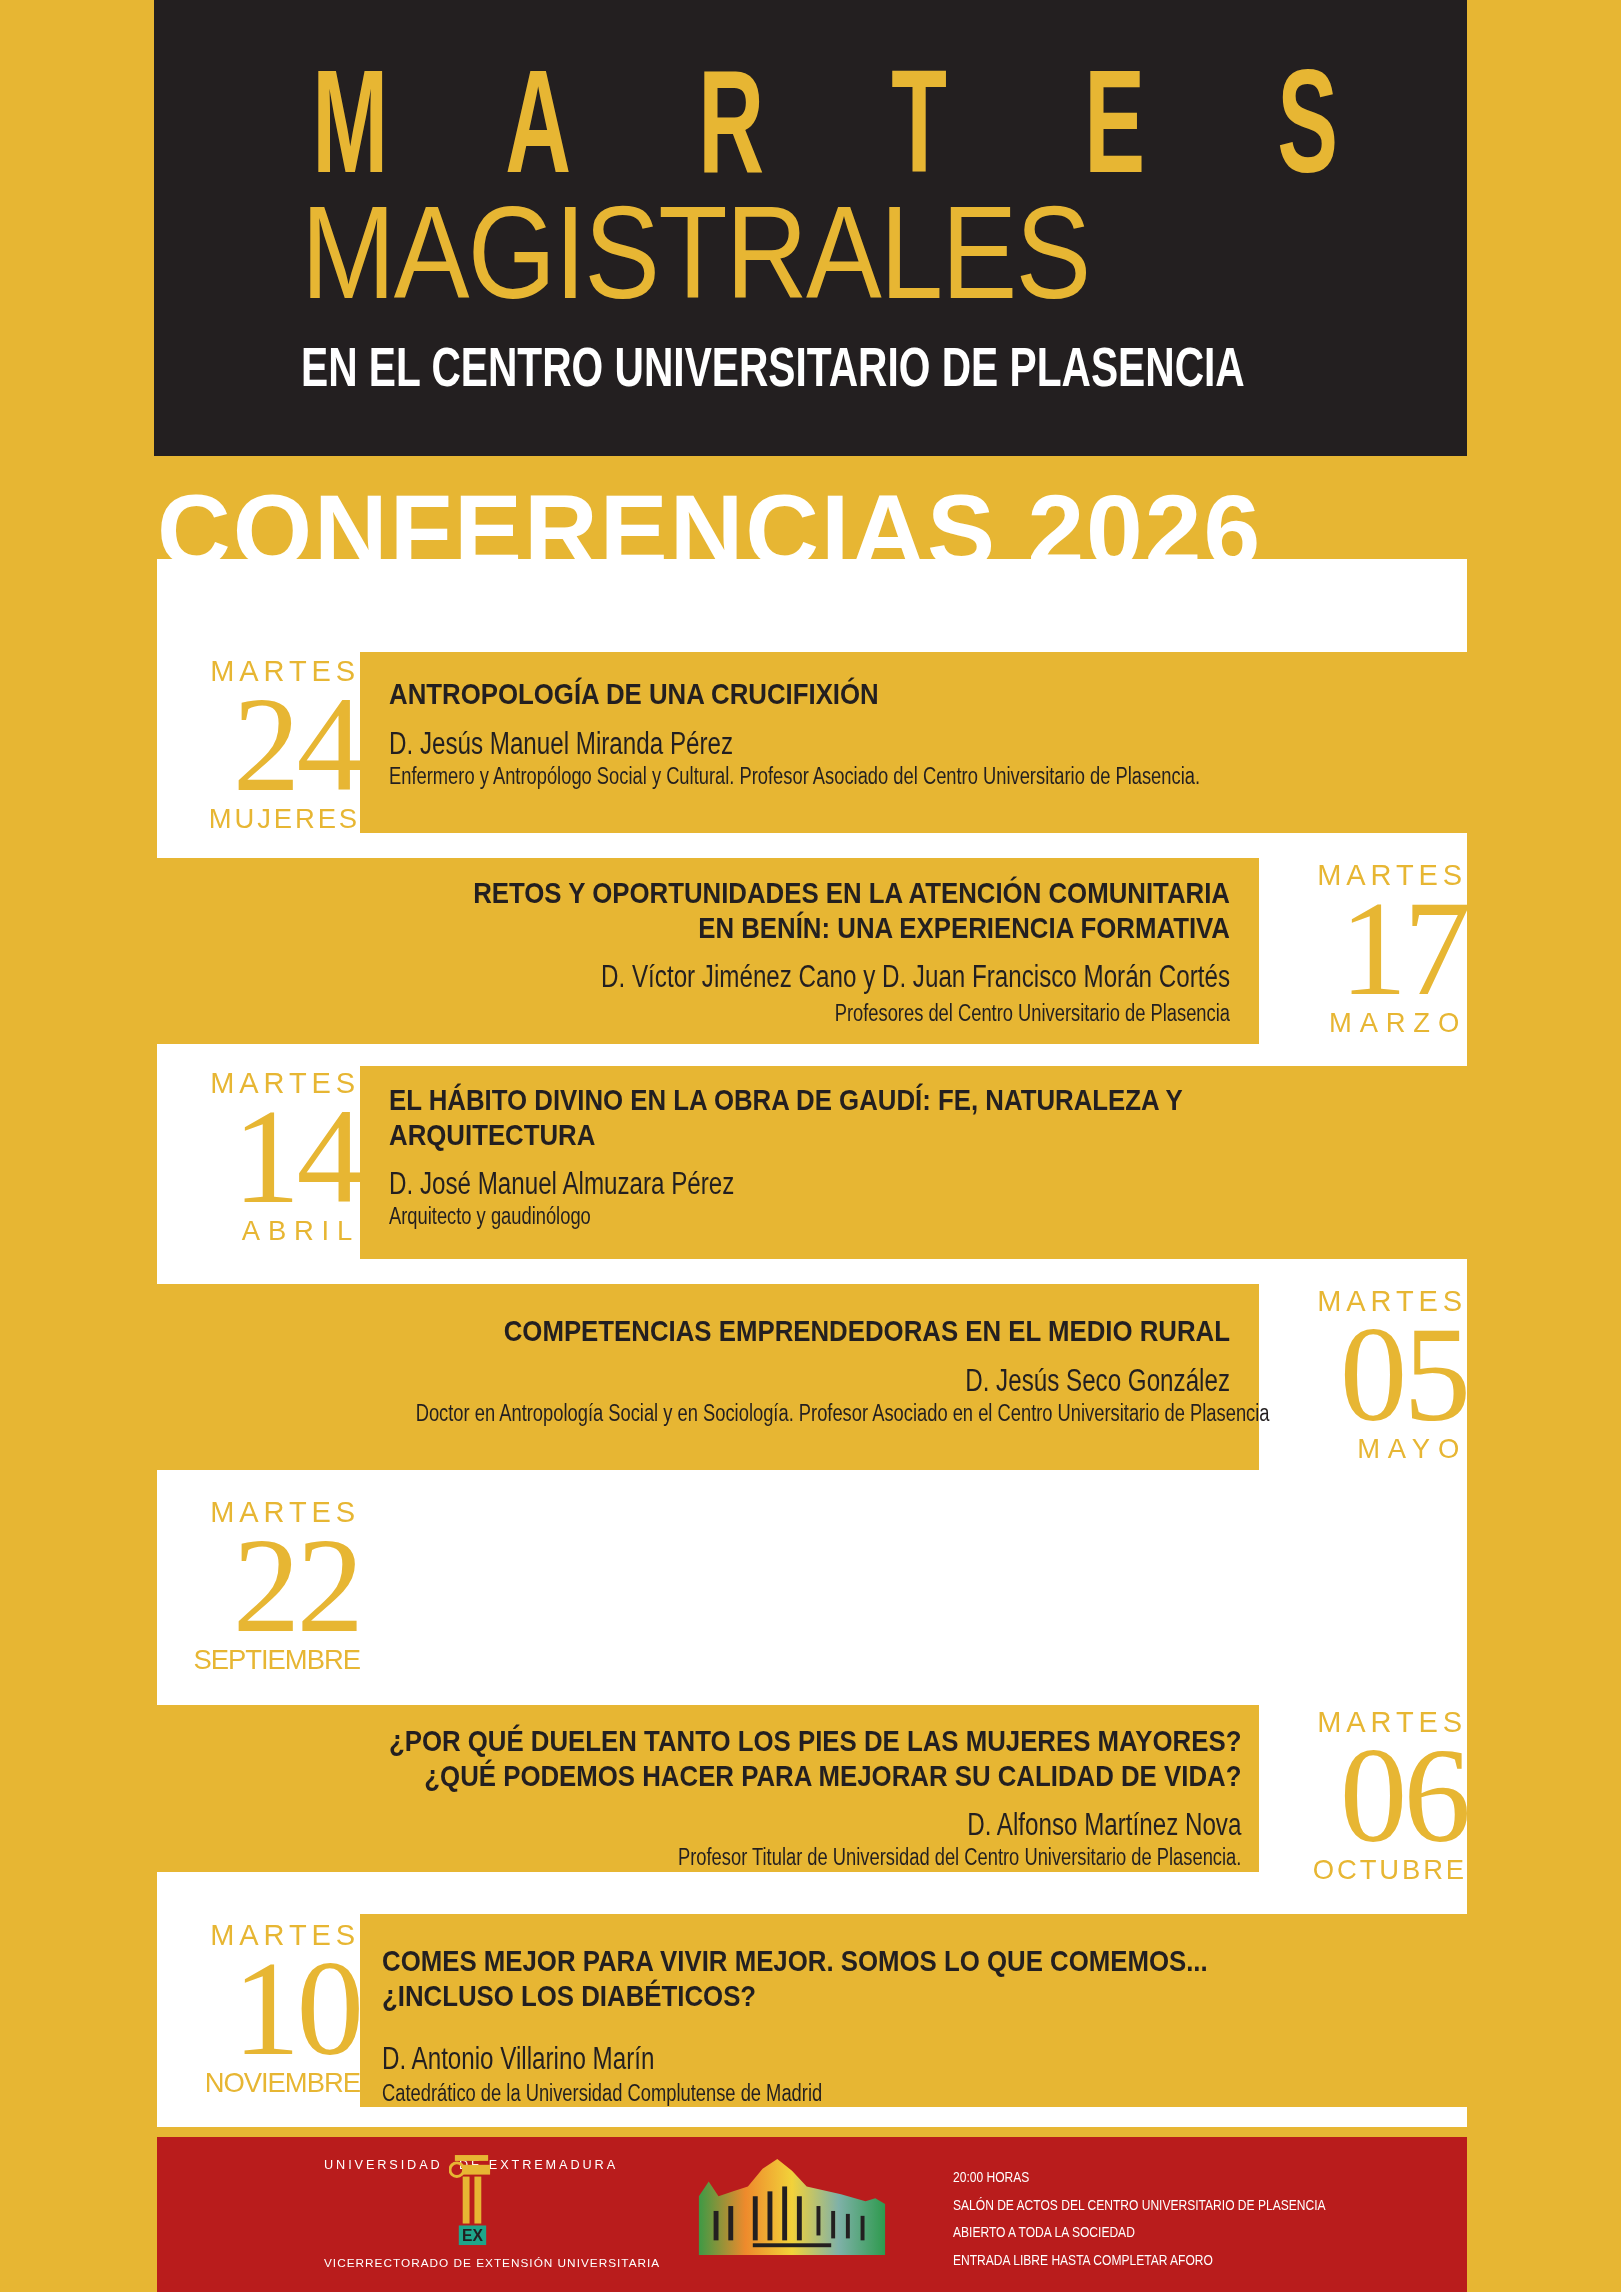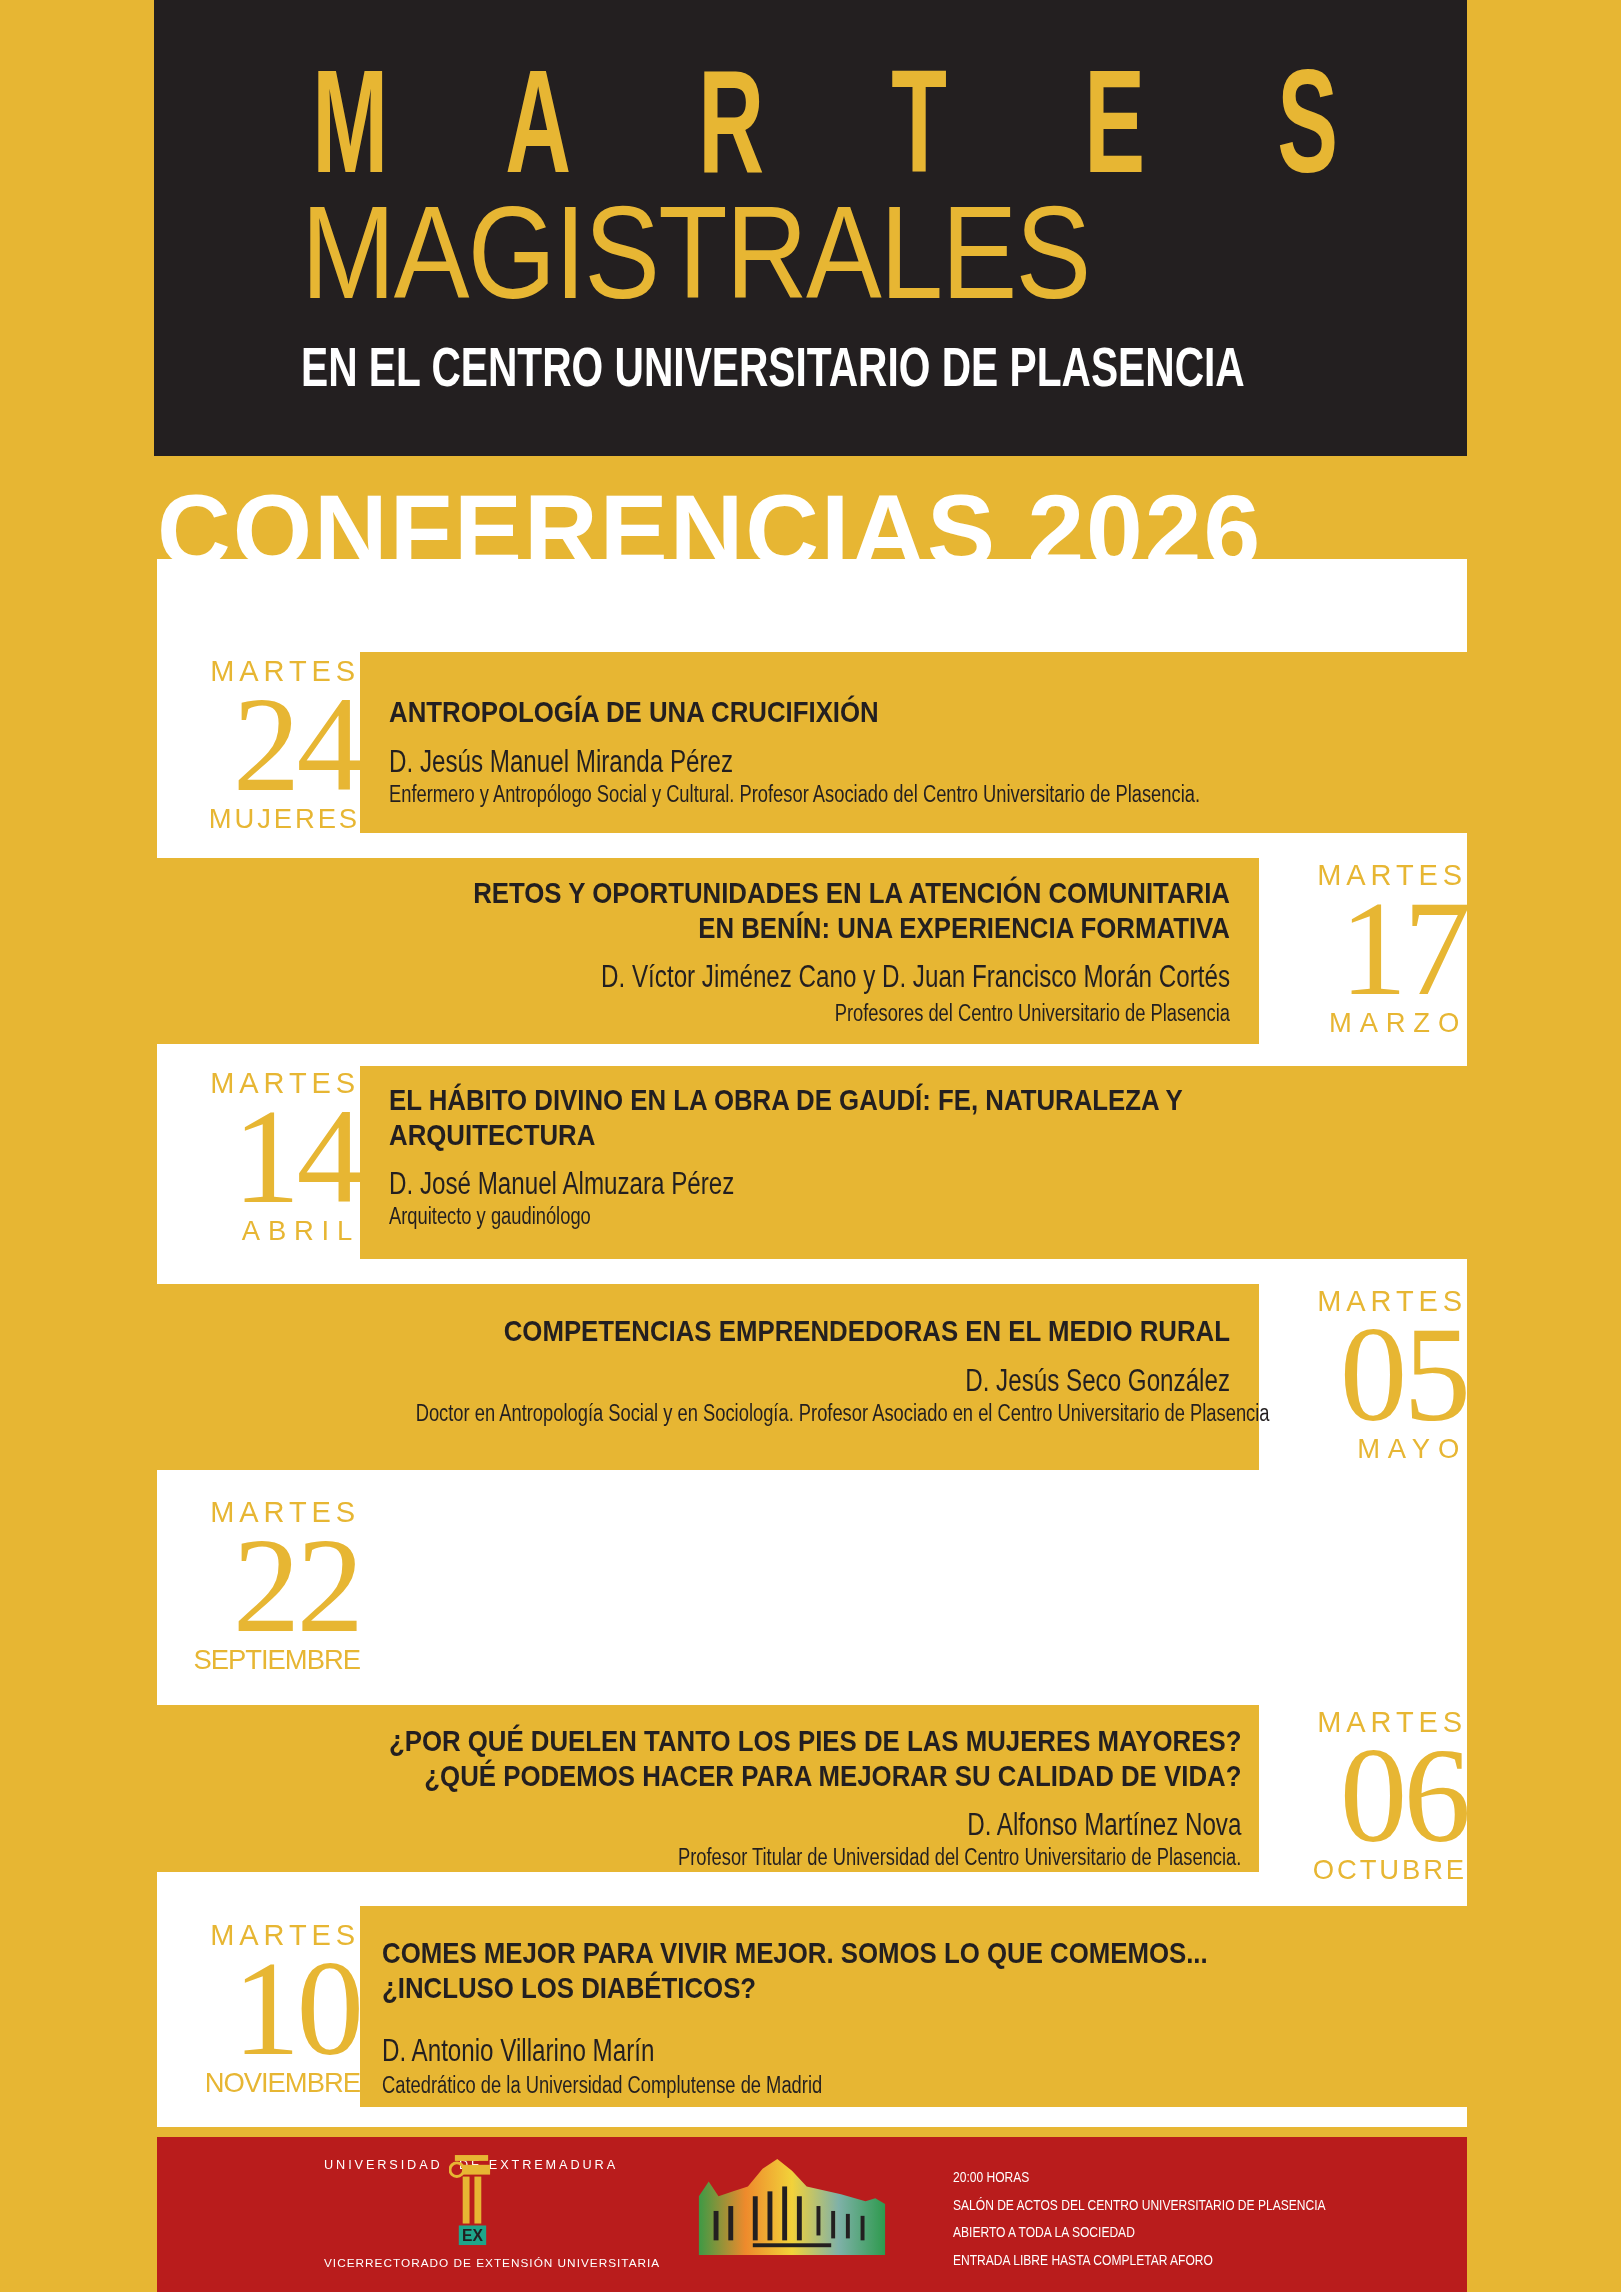--- a/index.html
+++ b/index.html
@@ -72,21 +72,21 @@
 </div>
 
 <div class="panel"></div>
 
 <div class="row left" style="top:652px;height:181px;">
   <div class="date" style="padding-top:2px;">
     <div class="d-label">MARTES</div>
     <div class="d-num">24</div>
     <div class="d-month">MUJERES</div>
   </div>
-  <div class="content" style="padding-top:42px;">
+  <div class="content" style="padding-top:24px;">
     <div class="t-title">ANTROPOLOGÍA DE UNA CRUCIFIXIÓN</div>
     <div class="t-name">D. Jesús Manuel Miranda Pérez</div>
     <div class="t-desc">Enfermero y Antropólogo Social y Cultural. Profesor Asociado del Centro Universitario de Plasencia.</div>
   </div>
 </div>
 
 <div class="row right" style="top:858px;height:186px;">
   <div class="content" style="padding-top:16.7px;">
     <div class="t-title">RETOS Y OPORTUNIDADES EN LA ATENCIÓN COMUNITARIA</div>
     <div class="t-title">EN BENÍN: UNA EXPERIENCIA FORMATIVA</div>
@@ -148,21 +148,21 @@
     <div class="d-month">OCTUBRE</div>
   </div>
 </div>
 
 <div class="row left" style="top:1906px;height:201px;">
   <div class="date">
     <div class="d-label" style="margin-top:13.7px;">MARTES</div>
     <div class="d-num">10</div>
     <div class="d-month tight">NOVIEMBRE</div>
   </div>
-  <div class="content" style="padding-top:29px;padding-left:21.6px;">
+  <div class="content" style="padding-top:29px;padding-left:21.6px;margin-top:8px;">
     <div class="t-title">COMES MEJOR PARA VIVIR MEJOR. SOMOS LO QUE COMEMOS...</div>
     <div class="t-title">¿INCLUSO LOS DIABÉTICOS?</div>
     <div class="t-name" style="margin-top:27.4px;">D. Antonio Villarino Marín</div>
     <div class="t-desc" style="margin-top:2px;">Catedrático de la Universidad Complutense de Madrid</div>
   </div>
 </div>
 
 <div class="footer">
   <div class="uex">
     <div class="top">

